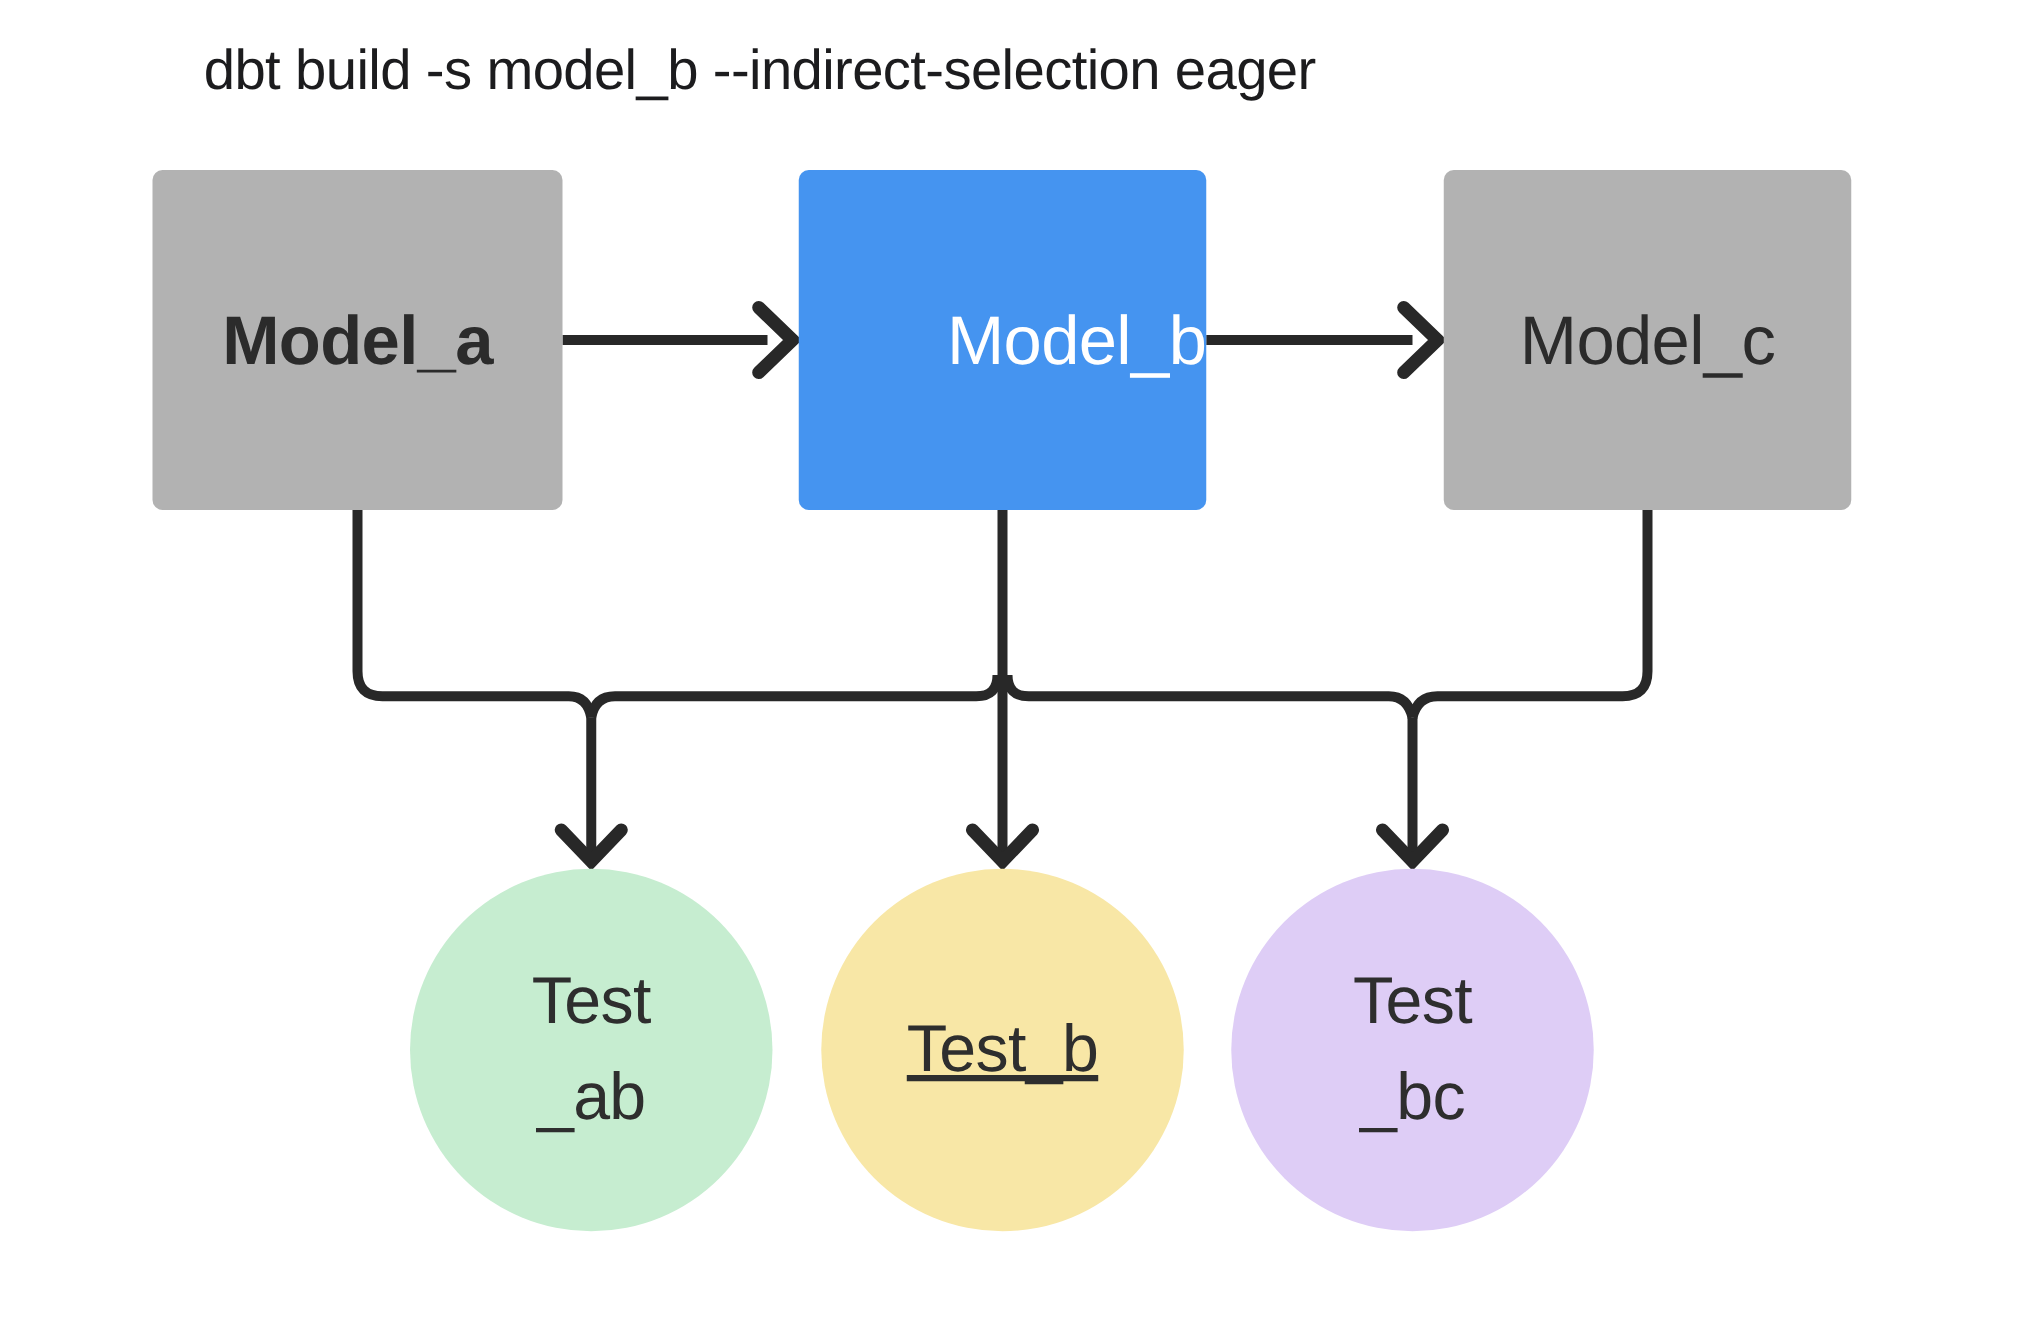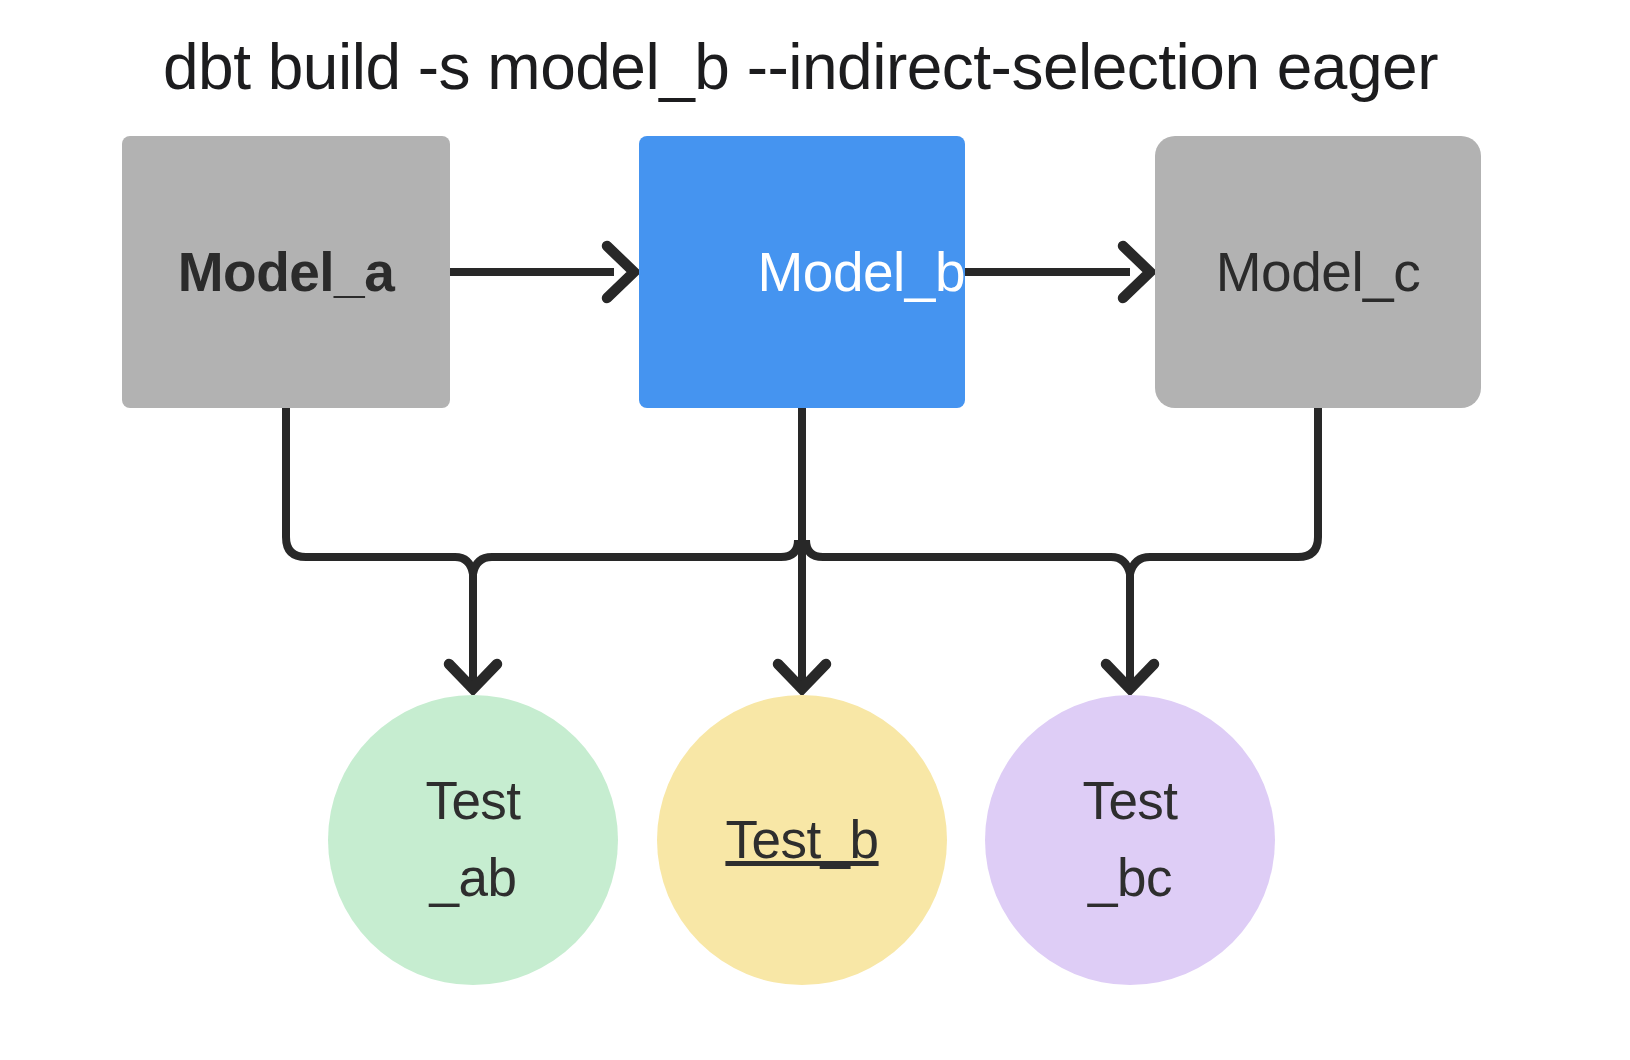--- a/index.html
+++ b/index.html
@@ -6,21 +6,21 @@
   .canvas{
     position:relative;
     width:1630px;height:1060px;
     background:#ffffff;
     overflow:hidden;
     font-family:"Liberation Sans","DejaVu Sans",sans-serif;
   }
   .title{
     position:absolute;
     left:163px;top:30px;
-    font-size:64px;
+    font-size:45px;
     font-weight:500;
     letter-spacing:-0.5px;
     color:#1c1c1e;
     white-space:nowrap;
   }
   .edges{
     position:absolute;left:0;top:0;width:1630px;height:1060px;
     pointer-events:none;
   }
   .edges path{fill:none;stroke:#282828;}
@@ -29,21 +29,21 @@
   .model{
     position:absolute;
     width:326px;height:272px;
     border-radius:8px;
     display:flex;align-items:center;justify-content:center;
     font-size:55px;font-weight:500;letter-spacing:-0.5px;
     white-space:nowrap;
   }
   .model.a{left:122px;top:136px;width:328px;background:#b2b2b2;color:#2b2b2b;}
   .model.b{left:639px;top:136px;background:#4594f0;color:#ffffff;}
-  .model.c{left:1155px;top:136px;background:#b2b2b2;color:#2b2b2b;border-radius:20px;}
+  .model.c{left:1155px;top:136px;background:#b2b2b2;color:#2b2b2b;}
   .test{
     position:absolute;
     width:290px;height:290px;
     border-radius:50%;
     display:flex;flex-direction:column;align-items:center;justify-content:center;
     font-size:53px;font-weight:500;letter-spacing:-0.5px;
     color:#2e2e2e;line-height:1.45;
     text-align:center;
   }
   .test.ab{left:328px;top:695px;background:#c6edd0;}

